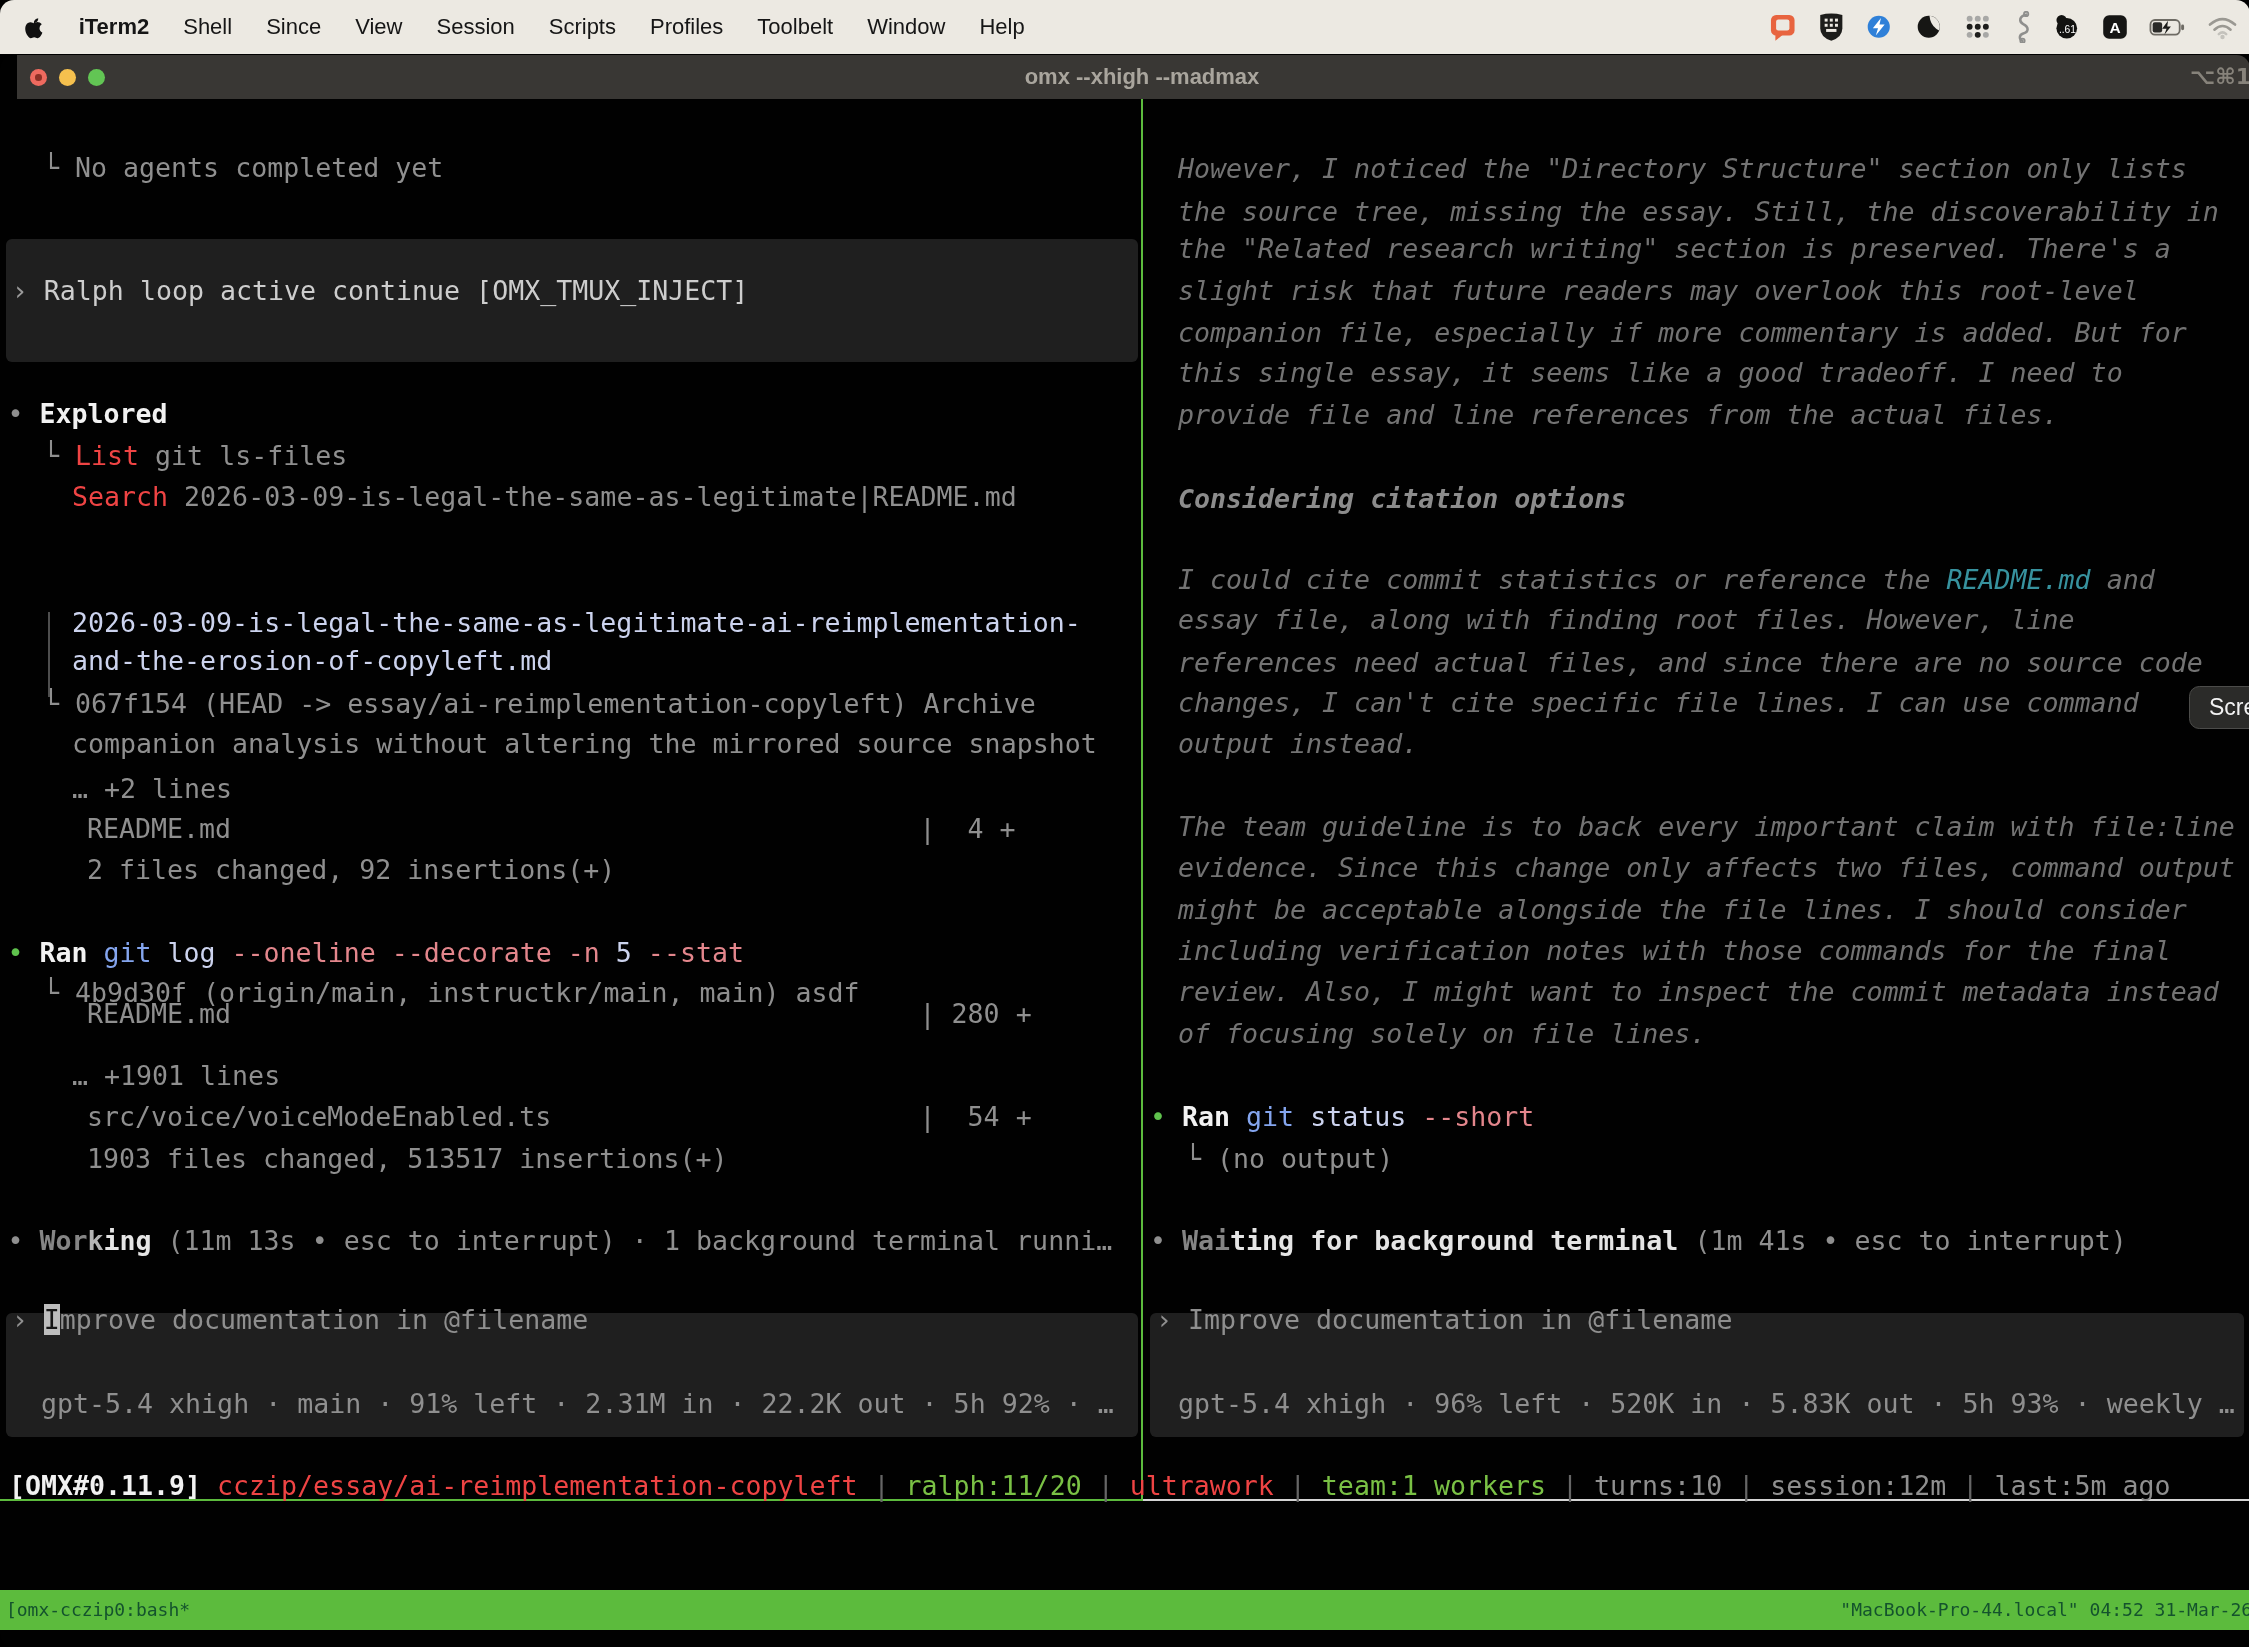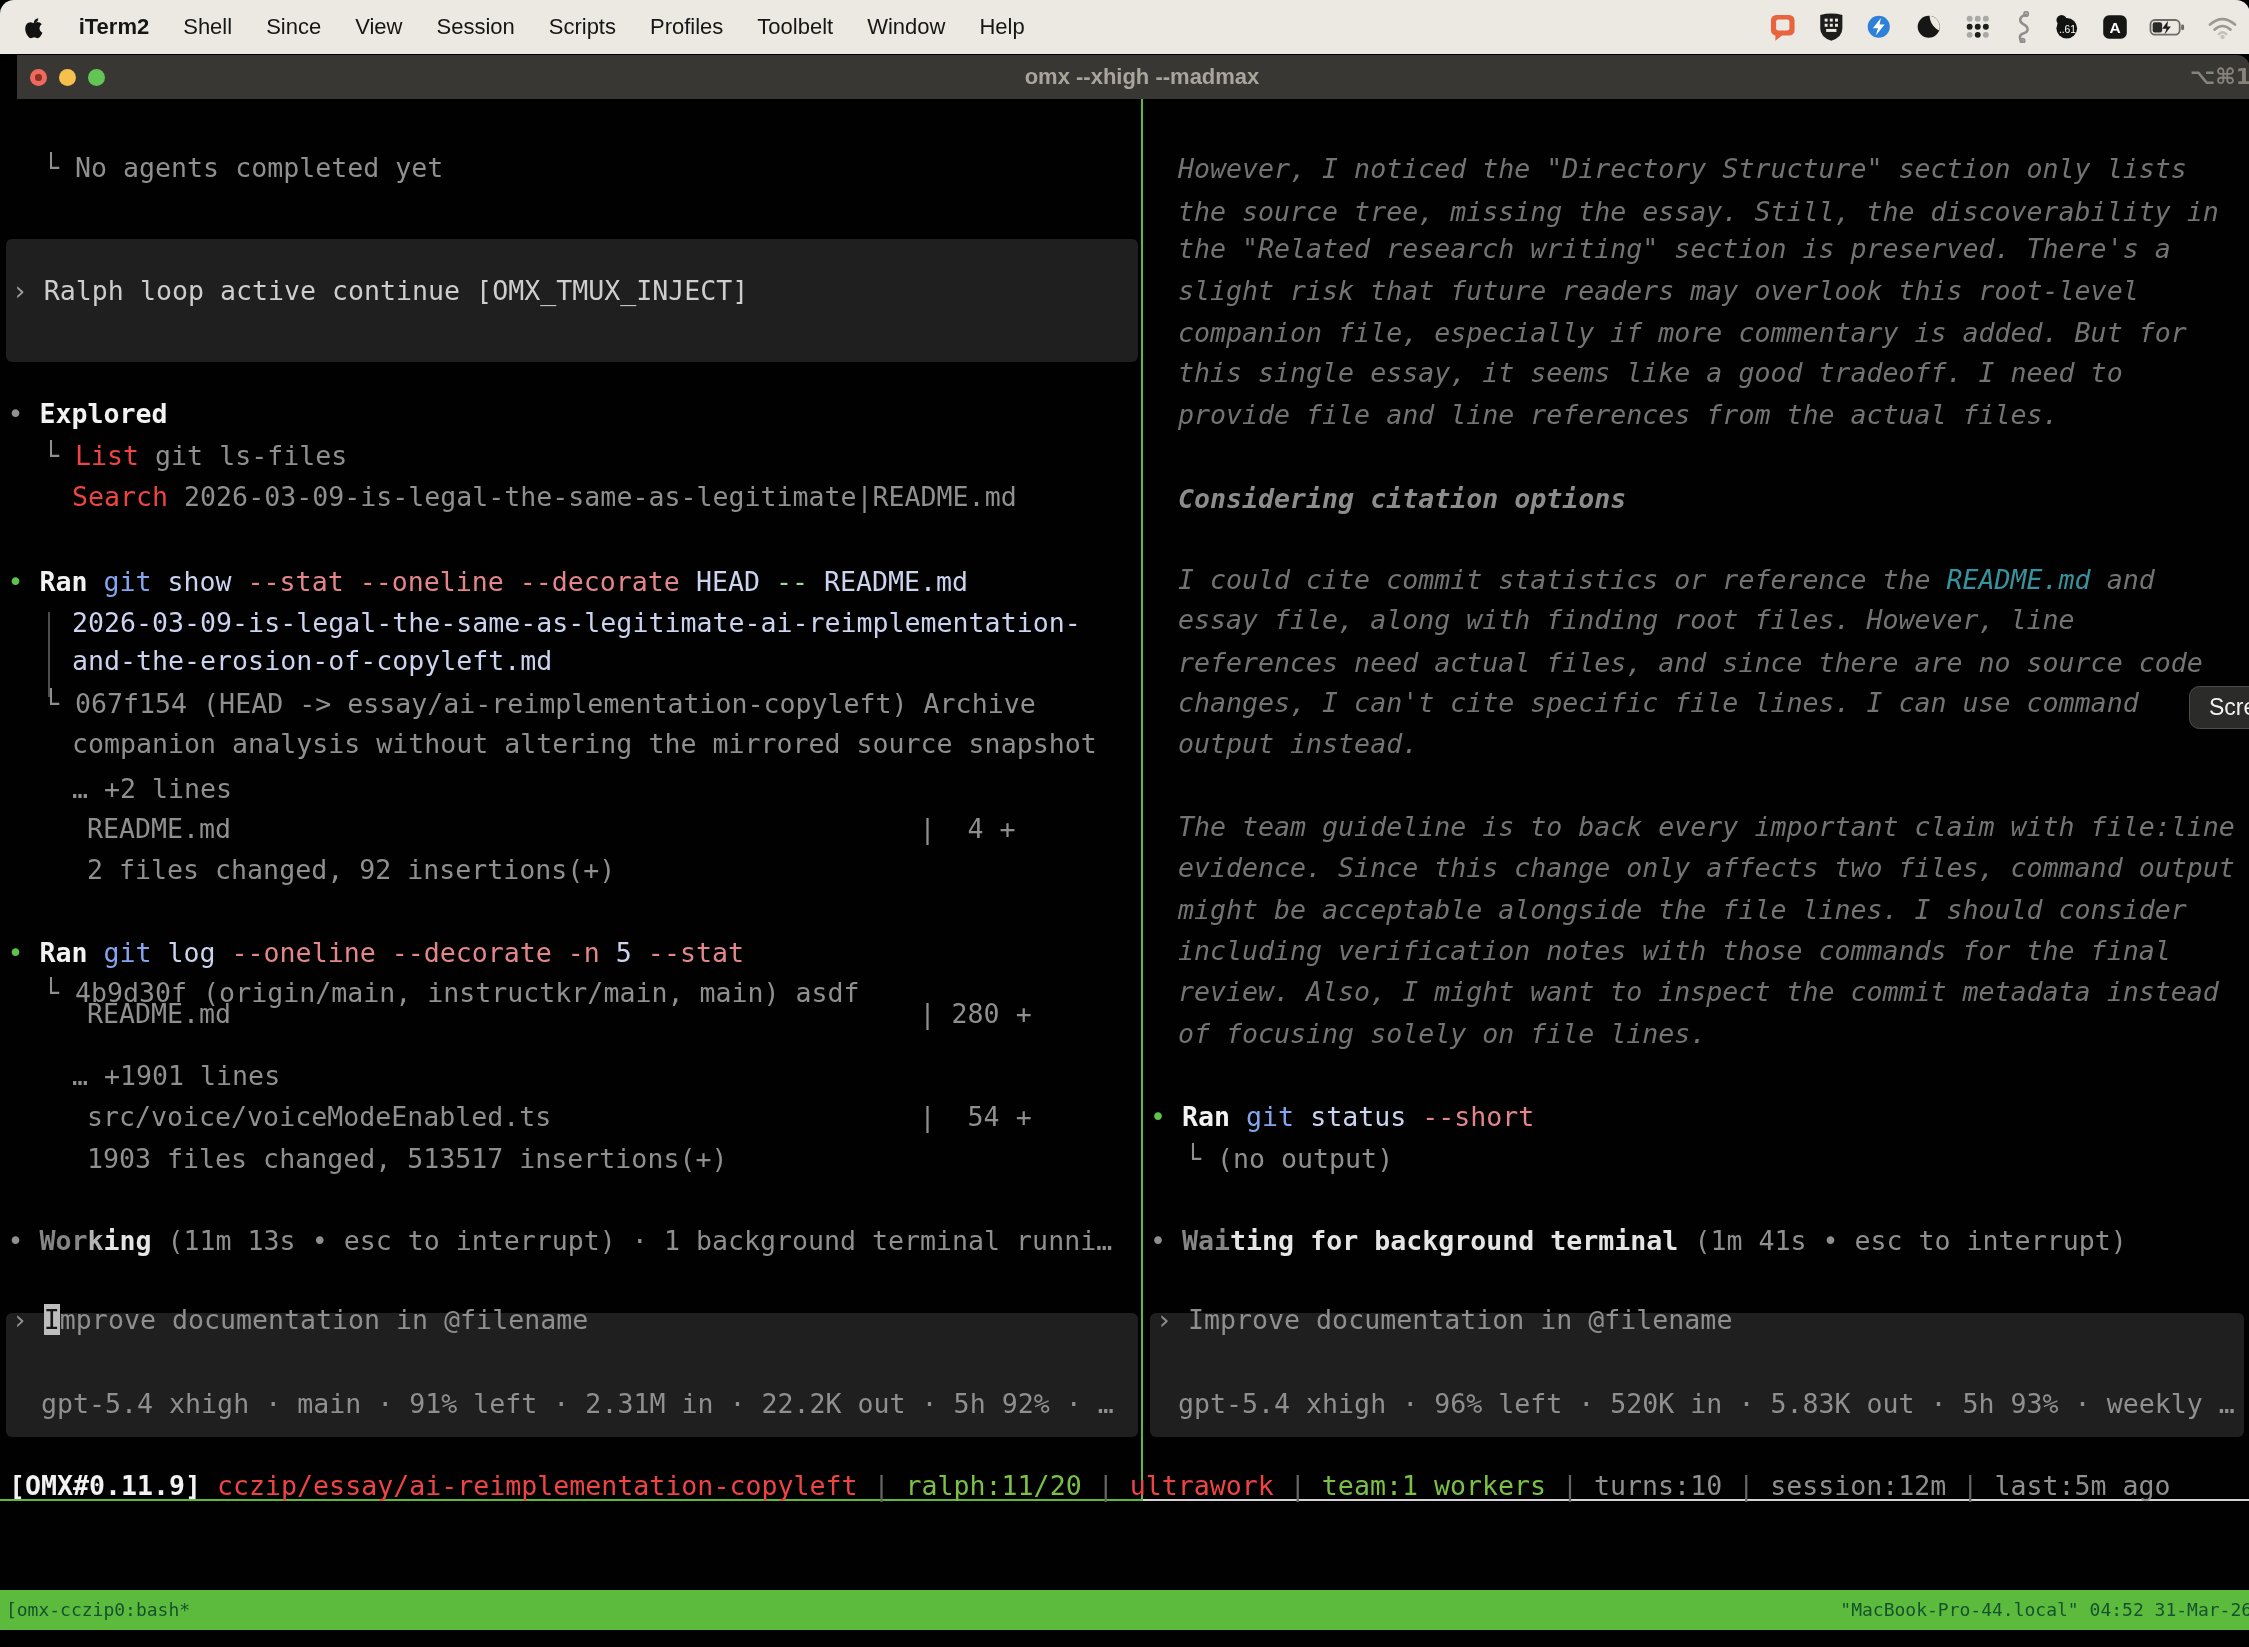--- a/index.html
+++ b/index.html
@@ -188,21 +188,20 @@
       <div class="vdivider"></div>
       <div class="hborder-l"></div>
       <div class="hborder-r"></div>
       <div class="treeguide"></div>
 
     <div class="tline" style="left: 43px; top: 48px;"><span class="d">└ No agents completed yet</span></div>
         <div class="tline" style="left: 11.8px; top: 171px;"><span class="pr">› </span><span class="bx">Ralph loop active continue [OMX_TMUX_INJECT]</span></div>
         <div class="tline" style="left: 7.4px; top: 294px;"><span class="d">• </span><span class="b">Explored</span></div>
         <div class="tline" style="left: 43px; top: 336px;"><span class="d">└ </span><span class="cy">List</span><span class="d"> git ls-files</span></div>
         <div class="tline" style="left: 72px; top: 377px;"><span class="cy">Search</span><span class="d"> 2026-03-09-is-legal-the-same-as-legitimate|README.md</span></div>
-        <div class="tline" style="left: 7.4px; top: 462px;"><span class="gb">• </span><span class="b">Ran</span><span class="bl"> git</span><span class="lv"> show</span><span class="pk"> --stat --oneline --decorate</span><span class="lv"> HEAD</span><span class="mg"> --</span><span class="lv"> README.md</span></div>
         <div class="tline" style="left: 72px; top: 503px;"><span class="lv">2026-03-09-is-legal-the-same-as-legitimate-ai-reimplementation-</span></div>
         <div class="tline" style="left: 72px; top: 541px;"><span class="lv">and-the-erosion-of-copyleft.md</span></div>
         <div class="tline" style="left: 43px; top: 584px;"><span class="d">└ 067f154 (HEAD -&gt; essay/ai-reimplementation-copyleft) Archive</span></div>
         <div class="tline" style="left: 72px; top: 624px;"><span class="d">companion analysis without altering the mirrored source snapshot</span></div>
         <div class="tline" style="left: 72px; top: 669px;"><span class="d">… +2 lines</span></div>
         <div class="tline" style="left: 87px; top: 709px;"><span class="d">README.md                                           |  4 +</span></div>
         <div class="tline" style="left: 87px; top: 750px;"><span class="d">2 files changed, 92 insertions(+)</span></div>
         <div class="tline" style="left: 7.4px; top: 833px;"><span class="gb">• </span><span class="b">Ran</span><span class="bl"> git</span><span class="lv"> log</span><span class="pk"> --oneline --decorate -n</span><span class="lv"> 5</span><span class="pk"> --stat</span></div>
         <div class="tline" style="left: 43px; top: 873px;"><span class="d">└ 4b9d30f (origin/main, instructkr/main, main) asdf</span></div>
         <div class="tline" style="left: 87px; top: 894px;"><span class="d">README.md                                           | 280 +</span></div>

